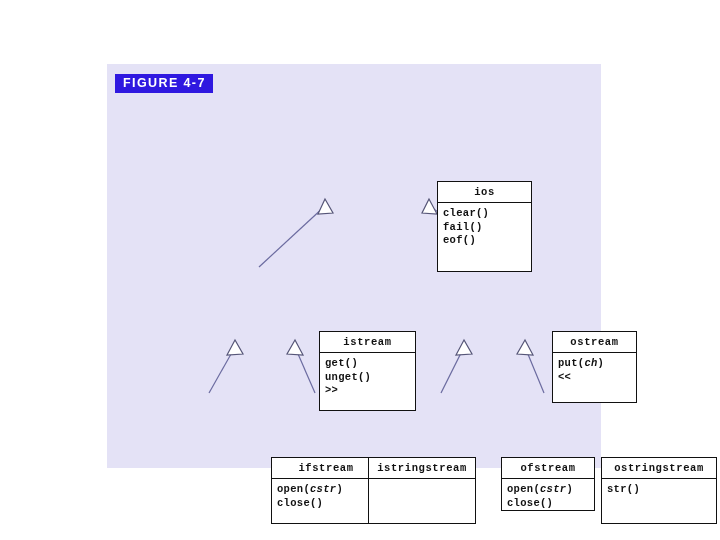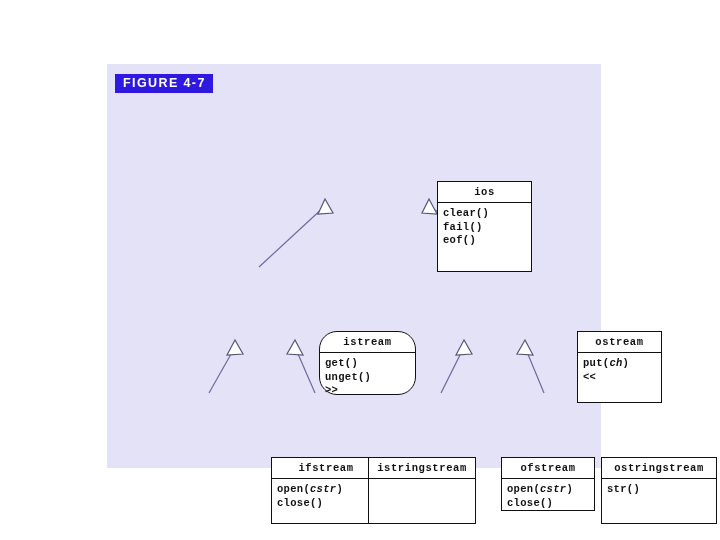--- a/index.html
+++ b/index.html
@@ -81,22 +81,22 @@
     line-height: 13.5px;
     letter-spacing: 0.3px;
     white-space: nowrap;
   }
   .uml-member em {
     font-style: italic;
     font-weight: bold;
   }
   
   #box-ios          { left: 330px; top: 117px; width: 95px;  height: 91px; }
-  #box-istream      { left: 212px; top: 267px; width: 97px;  height: 64px; border-radius: 18px; }
-  #box-ostream      { left: 470px; top: 267px; width: 85px;  height: 72px; }
+  #box-istream      { left: 212px; top: 267px; width: 97px;  height: 80px; }
+  #box-ostream      { left: 445px; top: 267px; width: 85px;  height: 72px; }
   #box-ifstream     { left: 164px; top: 393px; width: 110px;  height: 67px; }
   #box-istringstream{ left: 261px; top: 393px; width: 108px; height: 67px; }
   #box-ofstream     { left: 394px; top: 393px; width: 94px;  height: 54px; }
   #box-ostringstream{ left: 494px; top: 393px; width: 116px; height: 67px; }
 
   #connectors {
     position: absolute;
     left: 0;
     top: 0;
     width: 494px;

